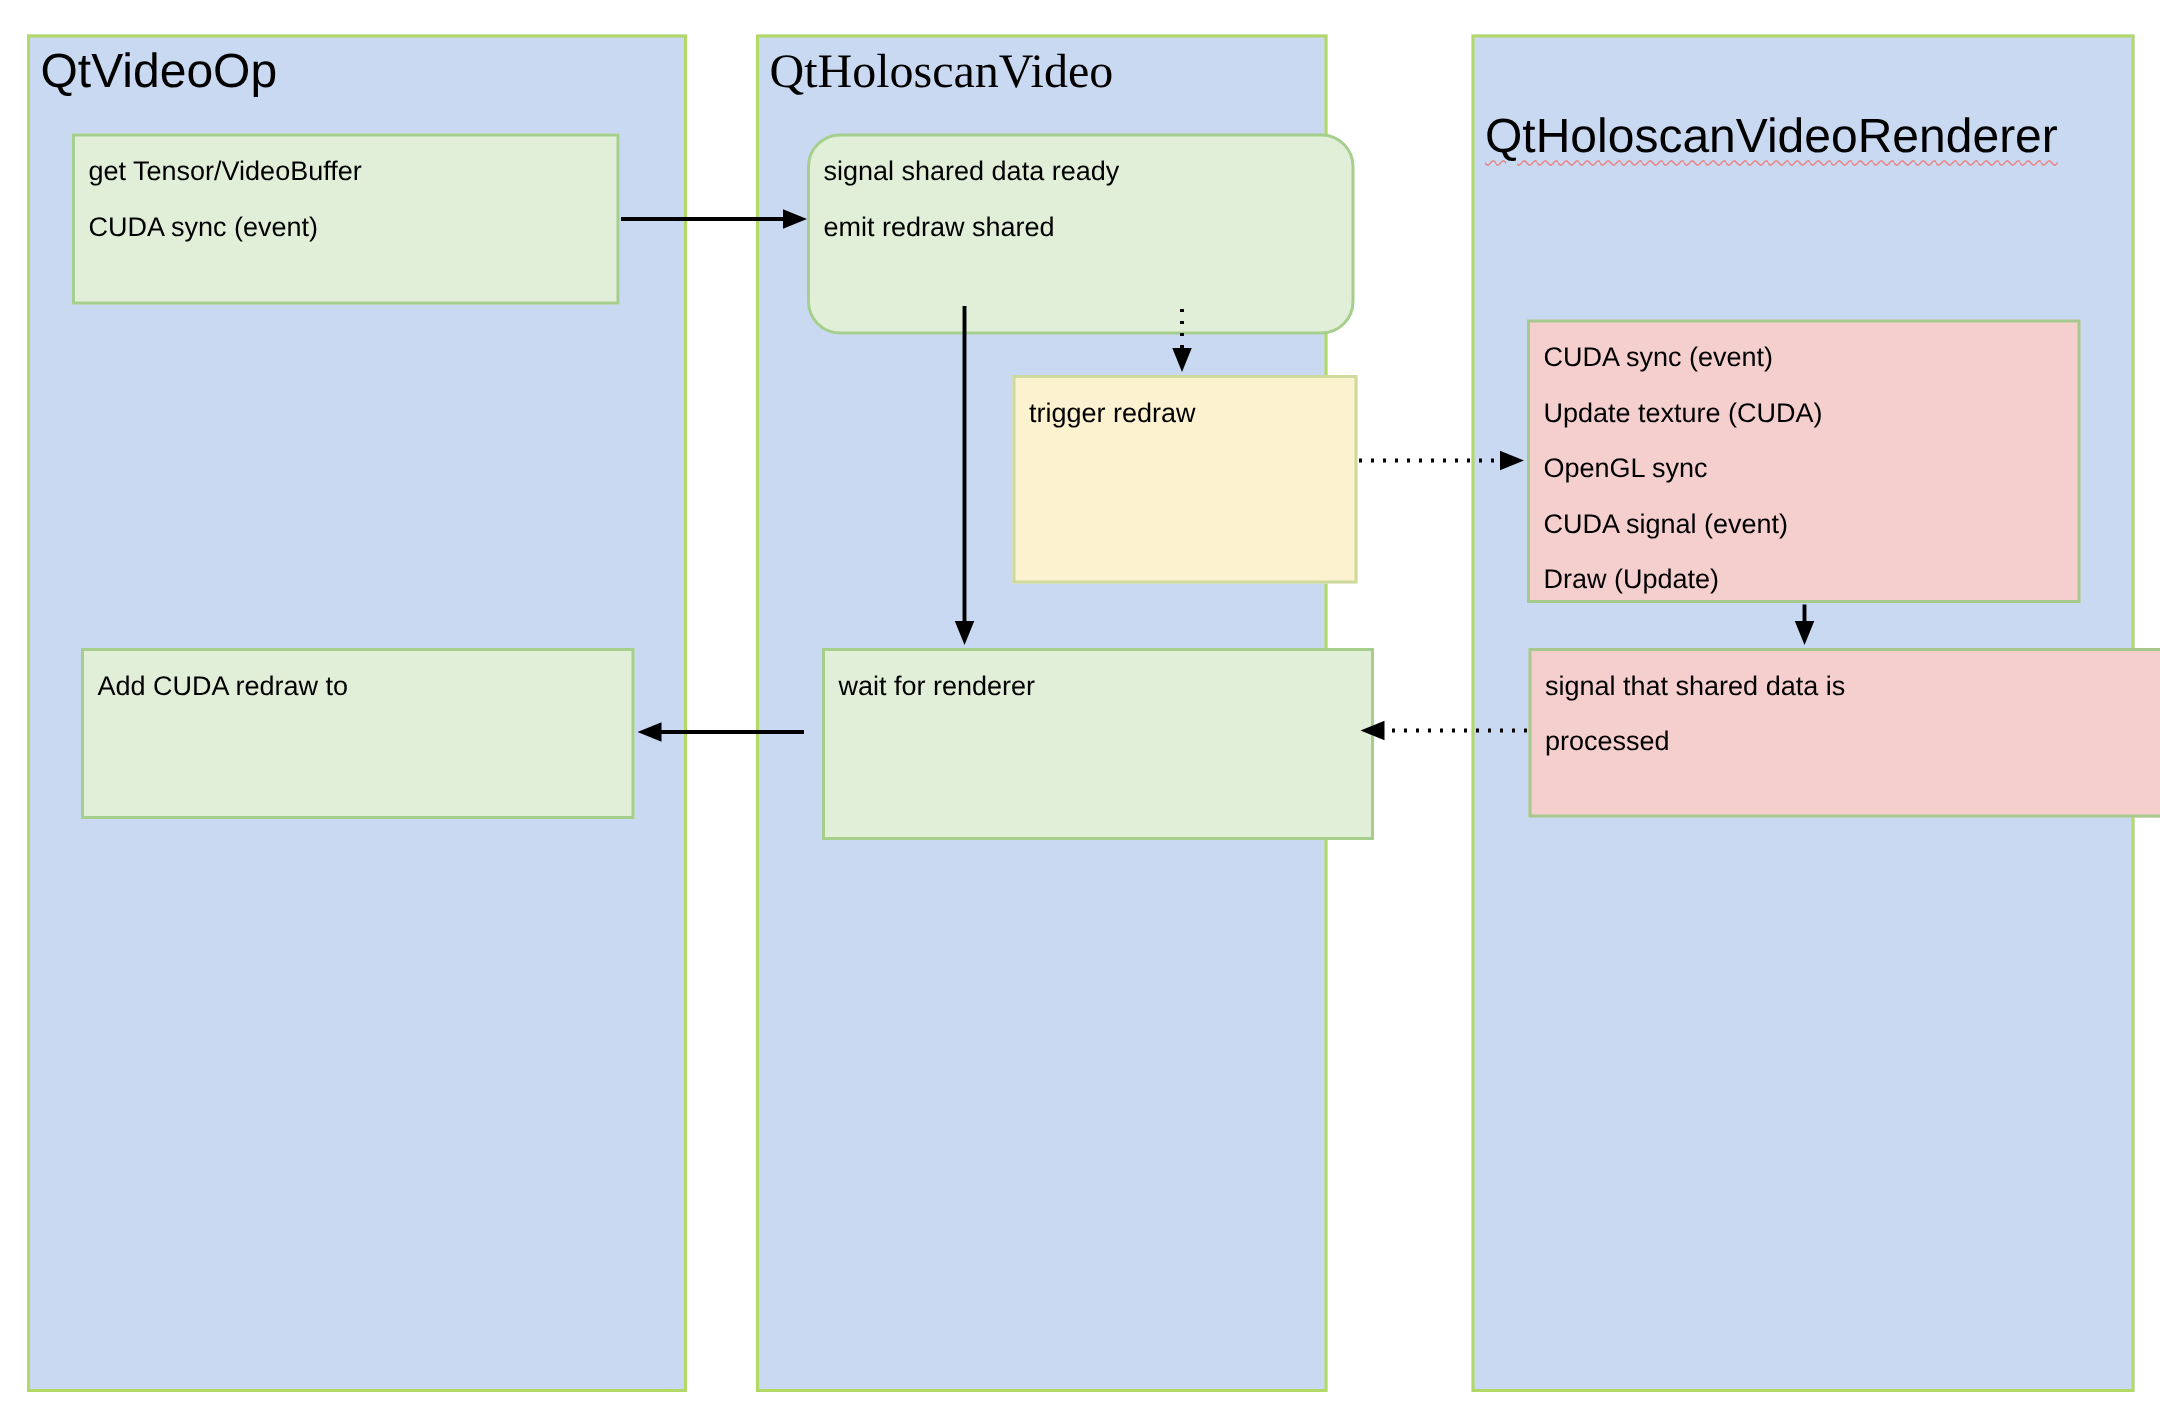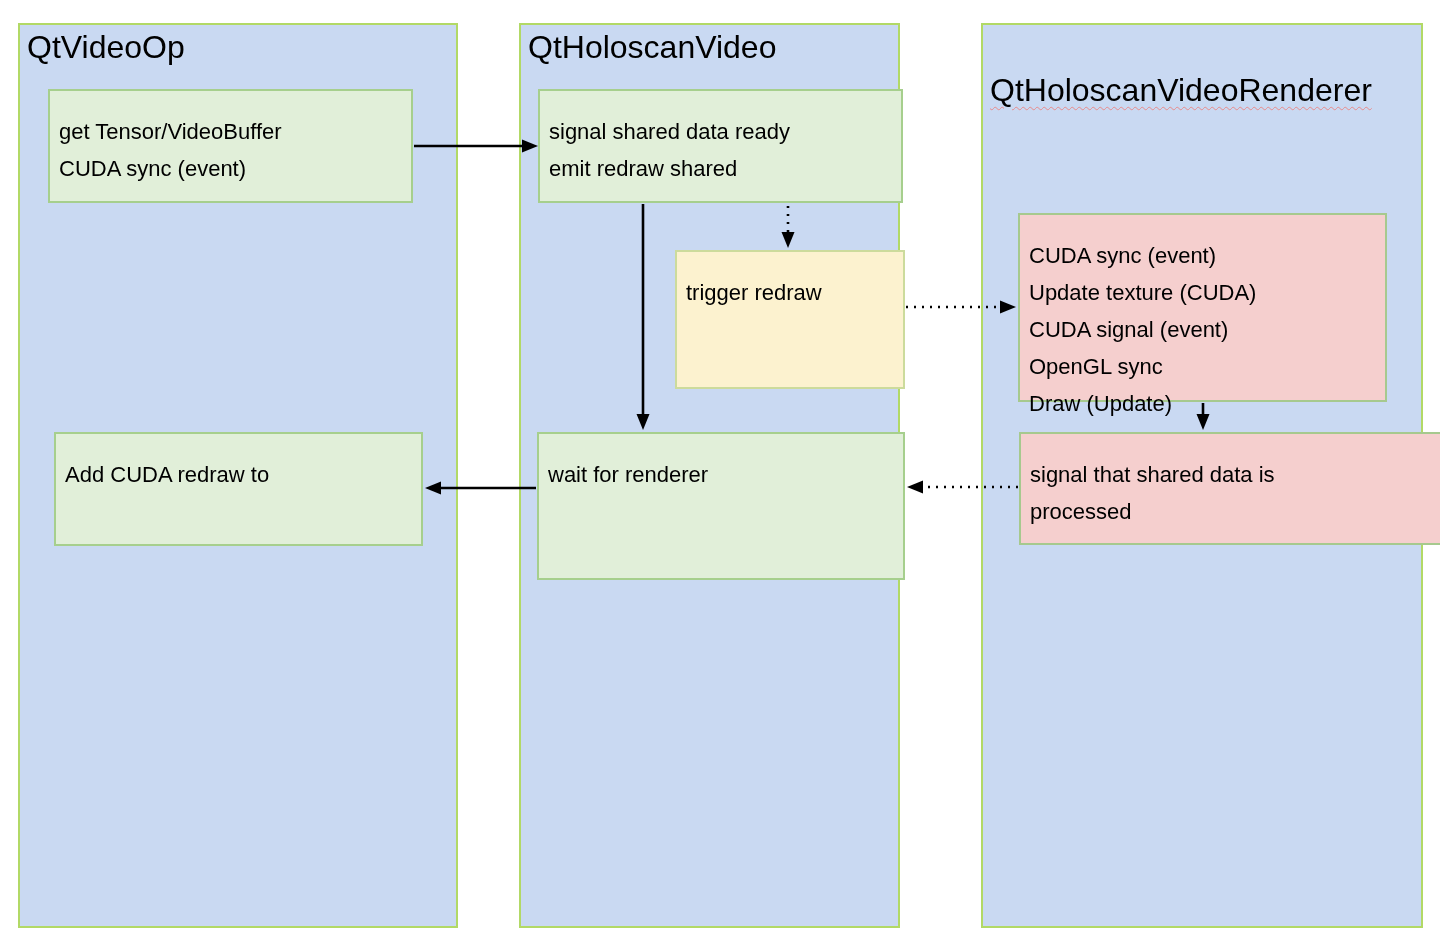--- a/index.html
+++ b/index.html
@@ -10,73 +10,73 @@
     --arrow:#000000; --title-underline:#e88a8a; --text:#000000;
   }
   html,body{margin:0;padding:0;}
   body{background:var(--canvas-bg);font-family:"Liberation Sans",sans-serif;color:var(--text);}
   #canvas{position:relative;width:1440px;height:943px;background:var(--canvas-bg);overflow:hidden;}
   .lane{position:absolute;top:23px;height:905px;background:var(--lane-fill);
         border:2px solid var(--lane-border);box-sizing:border-box;}
   .lane-title{display:inline-block;margin:5px 0 0 7px;font-size:32px;line-height:34px;white-space:nowrap;}
   .lane-title.misspelled{text-decoration:underline;text-decoration-style:wavy;
         text-decoration-color:var(--title-underline);text-decoration-thickness:1px;text-underline-offset:5px;margin-top:48px;}
-  .box{position:absolute;box-sizing:border-box;border:2px solid;padding:22px 9px;
-       font-size:22px;line-height:37px;white-space:nowrap;}
+  .box{position:absolute;box-sizing:border-box;border:2px solid;padding:5px 9px;
+       font-size:18px;line-height:37px;white-space:nowrap;}
   .box.green{background:var(--green-fill);border-color:var(--green-border);}
   .box.yellow{background:var(--yellow-fill);border-color:var(--yellow-border);}
   .box.red{background:var(--red-fill);border-color:var(--red-border);}
   svg#edges{position:absolute;left:0;top:0;pointer-events:none;}
   svg#edges line{stroke:var(--arrow);stroke-width:2.6;}
   svg#edges line.dotted{stroke-dasharray:2 6;stroke-width:2.6;}
   svg#edges polygon{fill:var(--arrow);}
 </style>
 </head>
 <body>
 
 <div id="canvas">
 
   <div class="lane" style="left:18px;width:440px;">
     <span class="lane-title">QtVideoOp</span>
   </div>
-  <div class="lane" style="left:519px;width:381px;">
+  <div class="lane" style="left:504px;width:381px;font-family:Liberation Serif, serif;">
     <span class="lane-title">QtHoloscanVideo</span>
   </div>
   <div class="lane" style="left:981px;width:442px;">
     <span class="lane-title misspelled">QtHoloscanVideoRenderer</span>
   </div>
 
   <div class="box green" style="left:48px;top:89px;width:365px;height:114px;">
     <div>get Tensor/VideoBuffer</div>
     <div>CUDA sync (event)</div>
   </div>
 
-  <div class="box green" style="left:538px;top:89px;width:365px;height:114px;">
+  <div class="box green" style="left:538px;top:89px;width:365px;height:134px;border-radius:22px;">
     <div>signal shared data ready</div>
     <div>emit redraw shared</div>
   </div>
 
   <div class="box yellow" style="left:675px;top:250px;width:230px;height:139px;">
     <div>trigger redraw</div>
   </div>
 
   <div class="box red" style="left:1018px;top:213px;width:369px;height:189px;">
     <div>CUDA sync (event)</div>
     <div>Update texture (CUDA)</div>
+    <div>OpenGL sync</div>
     <div>CUDA signal (event)</div>
-    <div>OpenGL sync</div>
     <div>Draw (Update)</div>
   </div>
 
   <div class="box red" style="left:1019px;top:432px;width:424px;height:113px;">
     <div>signal that shared data is</div>
     <div>processed</div>
   </div>
 
-  <div class="box green" style="left:537px;top:432px;width:368px;height:148px;">
+  <div class="box green" style="left:548px;top:432px;width:368px;height:128px;">
     <div>wait for renderer</div>
   </div>
 
   <div class="box green" style="left:54px;top:432px;width:369px;height:114px;">
     <div>Add CUDA redraw to</div>
   </div>
 
   <svg id="edges" width="1440" height="943" viewBox="0 0 1440 943">
     <g>
       <line x1="414" y1="146" x2="524" y2="146"></line>

